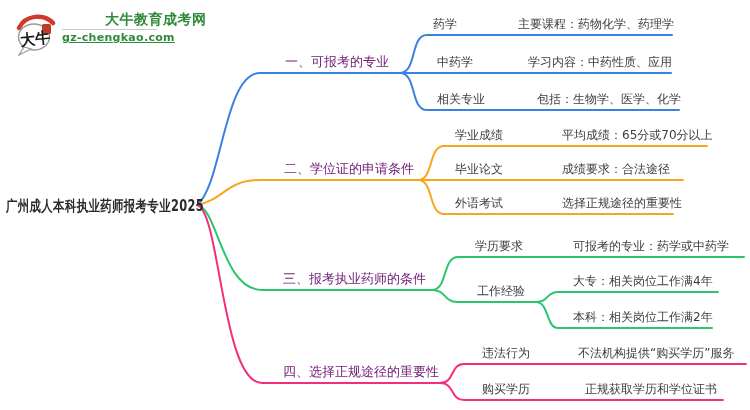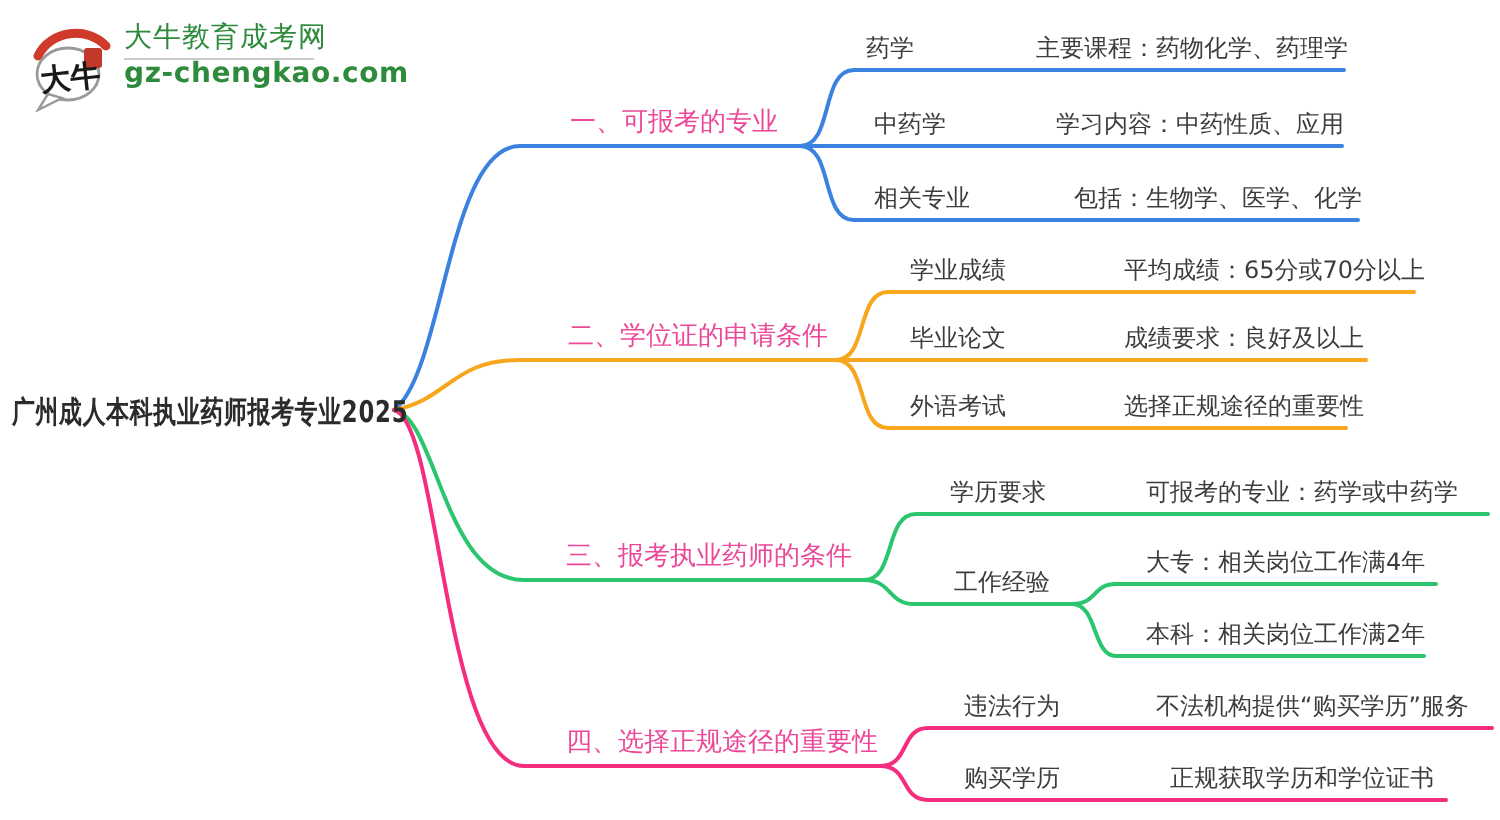--- a/index.html
+++ b/index.html
@@ -1,27 +1,27 @@
 <!DOCTYPE html>
 <html><head>
 <meta charset="utf-8">
 <style>
   html,body{margin:0;padding:0;background:#fff;}
   .canvas{position:relative;width:750px;height:410px;background:#ffffff;overflow:hidden;
           font-family:"DejaVu Sans","Liberation Sans",sans-serif;}
   .links{position:absolute;left:0;top:0;}
   .label{position:absolute;white-space:nowrap;font-size:12px;line-height:15px;color:#3d3d3d;}
-  .topic{font-size:13px;line-height:16px;color:#ec4899;}
+  .topic{font-size:13px;line-height:16px;color:#701a75;}
   .root{font-size:15px;line-height:18px;font-weight:600;color:#2b2b2b;
         transform:scaleX(0.76);transform-origin:left center;letter-spacing:0.5px;}
   .logo{position:absolute;left:12px;top:10px;display:flex;align-items:flex-start;cursor:pointer;}
   .logo-text{margin-left:4px;}
-  .logo-title{font-size:14px;line-height:18px;font-weight:normal;color:#2e8b3c;letter-spacing:0.5px;}
+  .logo-title{font-size:14px;line-height:18px;font-weight:bold;color:#2e8b3c;letter-spacing:0.5px;margin-left:43px;}
   .logo-divider{height:1px;background:#c9c9c9;margin:1px 0 1px 0;width:95px;}
-  .logo-domain{font-size:14px;line-height:13px;font-weight:bold;color:#2e8b3c;letter-spacing:0.3px;}
+  .logo-domain{font-size:11px;line-height:13px;font-weight:bold;color:#2e8b3c;letter-spacing:0.3px;text-decoration:underline;}
 </style>
 </head>
 <body>
 
 <div class="canvas">
 
   <svg class="links" width="750" height="410" viewBox="0 0 750 410" fill="none" stroke-width="2" stroke-linecap="round">
 
     <path d="M197,205 C222,186 224,73 260,73 H400" stroke="#3b82e0"></path>
     <path d="M400,73 C417,73 410,35 427,35 H672" stroke="#3b82e0"></path>
@@ -66,21 +66,21 @@
   <div class="label" style="left:518px;top:17px">主要课程：药物化学、药理学</div>
   <div class="label" style="left:437px;top:55px">中药学</div>
   <div class="label" style="left:528px;top:55px">学习内容：中药性质、应用</div>
   <div class="label" style="left:437px;top:92px">相关专业</div>
   <div class="label topic" style="left:284px;top:161px">二、学位证的申请条件</div>
 
   <div class="label" style="left:537px;top:92px">包括：生物学、医学、化学</div>
   <div class="label" style="left:455px;top:128px">学业成绩</div>
   <div class="label" style="left:562px;top:128px">平均成绩：65分或70分以上</div>
   <div class="label" style="left:455px;top:162px">毕业论文</div>
-  <div class="label" style="left:562px;top:162px">成绩要求：良好及以上</div>
+  <div class="label" style="left:562px;top:162px">成绩要求：合法途径</div>
   <div class="label" style="left:455px;top:196px">外语考试</div>
   <div class="label" style="left:562px;top:196px">选择正规途径的重要性</div>
 
   <div class="label topic" style="left:283px;top:271px">三、报考执业药师的条件</div>
   <div class="label" style="left:475px;top:239px">学历要求</div>
   <div class="label" style="left:573px;top:239px">可报考的专业：药学或中药学</div>
   <div class="label" style="left:477px;top:284px">工作经验</div>
   <div class="label" style="left:573px;top:274px">大专：相关岗位工作满4年</div>
   <div class="label" style="left:573px;top:310px">本科：相关岗位工作满2年</div>
 

